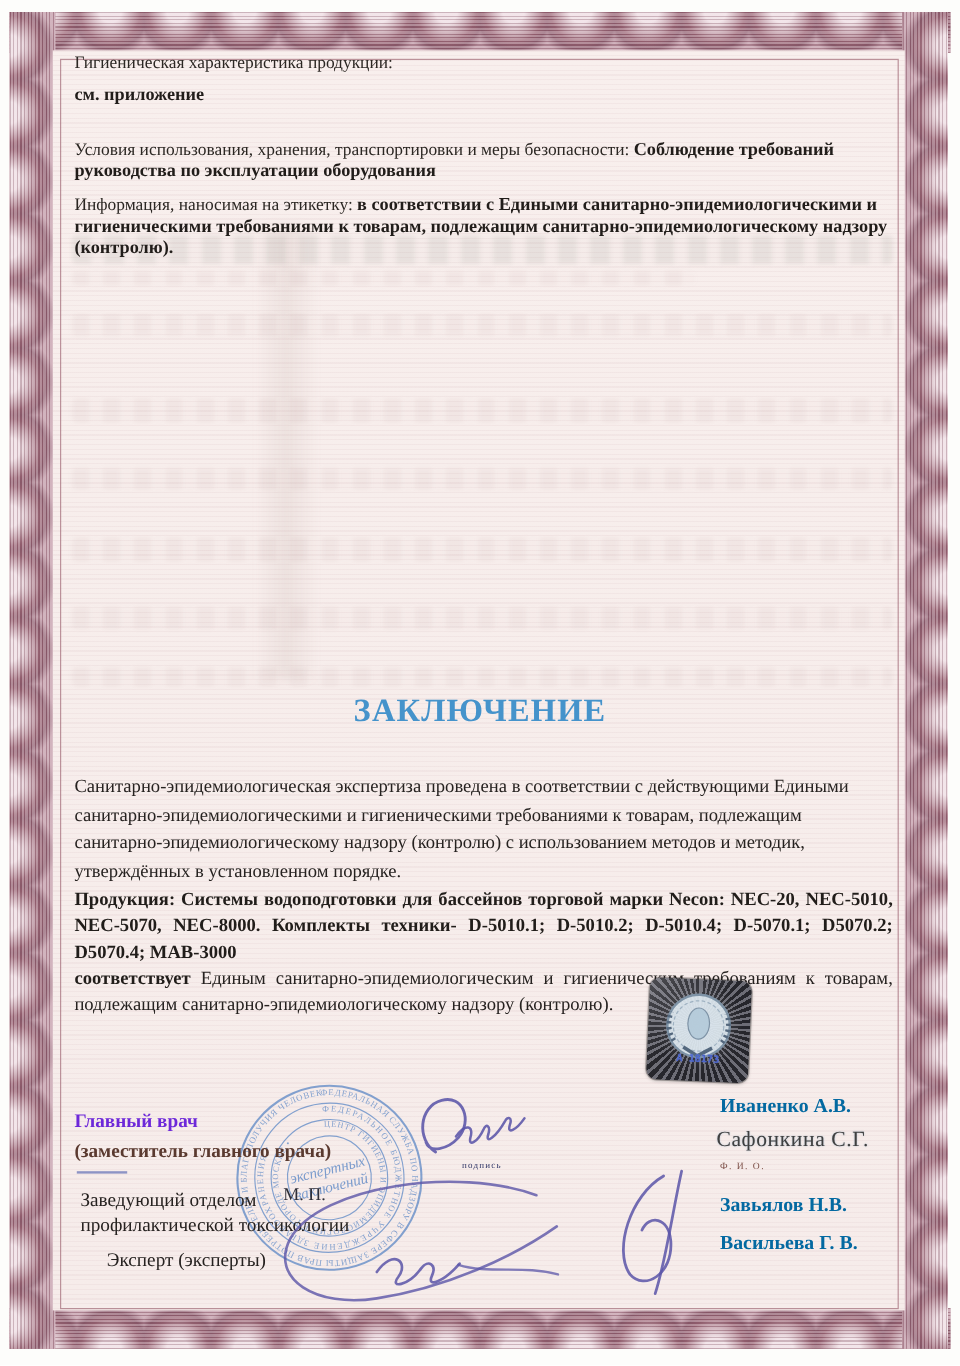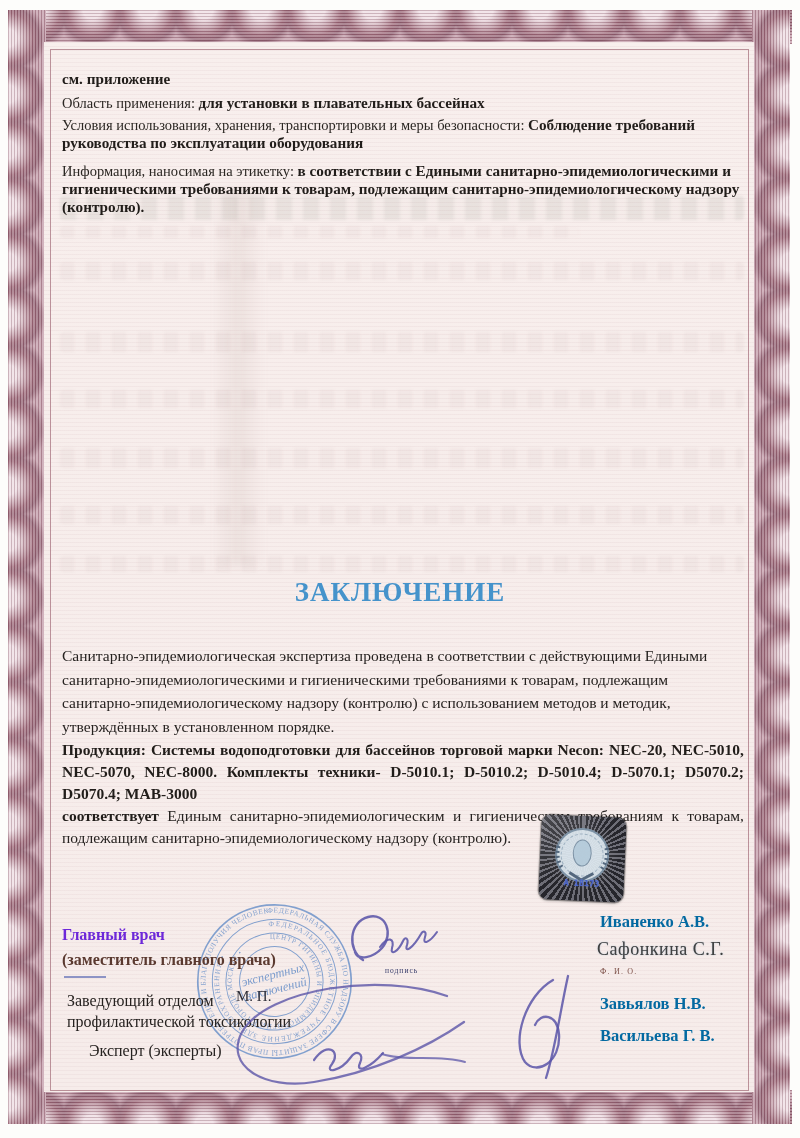--- a/index.html
+++ b/index.html
@@ -112,27 +112,27 @@
   <div class="ghost ghost-strong" style="left:60px;top:196px;width:684px;height:24px;"></div>
   <div class="ghost ghost-light" style="left:60px;top:226px;width:520px;height:12px;"></div>
   <div class="ghost ghost-light" style="left:60px;top:262px;width:684px;height:18px;"></div>
   <div class="ghost ghost-light" style="left:60px;top:332px;width:684px;height:20px;"></div>
   <div class="ghost ghost-light" style="left:60px;top:390px;width:684px;height:18px;"></div>
   <div class="ghost ghost-light" style="left:60px;top:448px;width:684px;height:20px;"></div>
   <div class="ghost ghost-light" style="left:60px;top:506px;width:684px;height:18px;"></div>
   <div class="ghost ghost-light" style="left:60px;top:556px;width:684px;height:16px;"></div>
   <div class="fold-shadow"></div>
 
+  <div class="abs field" style="left:62px;top:44px;width:690px;">
+    <span class="flabel">Гигиеническая характеристика продукции:</span>
+    <span class="fvalue"></span>
+  </div>
   <div class="abs field" style="left:62px;top:70px;width:690px;">
     <span class="flabel"></span>
     <span class="fvalue">см. приложение</span>
-  </div>
-  <div class="abs field" style="left:62px;top:94px;width:690px;">
-    <span class="flabel">Область применения:</span>
-    <span class="fvalue">для установки в плавательных бассейнах</span>
   </div>
   <div class="abs field" style="left:62px;top:116px;width:692px;">
     <span class="flabel">Условия использования, хранения, транспортировки и меры безопасности:</span>
     <span class="fvalue">Соблюдение требований руководства по эксплуатации оборудования</span>
   </div>
   <div class="abs field" style="left:62px;top:162px;width:694px;">
     <span class="flabel">Информация, наносимая на этикетку:</span>
     <span class="fvalue">в соответствии с Едиными санитарно-эпидемиологическими и гигиеническими требованиями к товарам, подлежащим санитарно-эпидемиологическому надзору (контролю).</span>
   </div>
 

